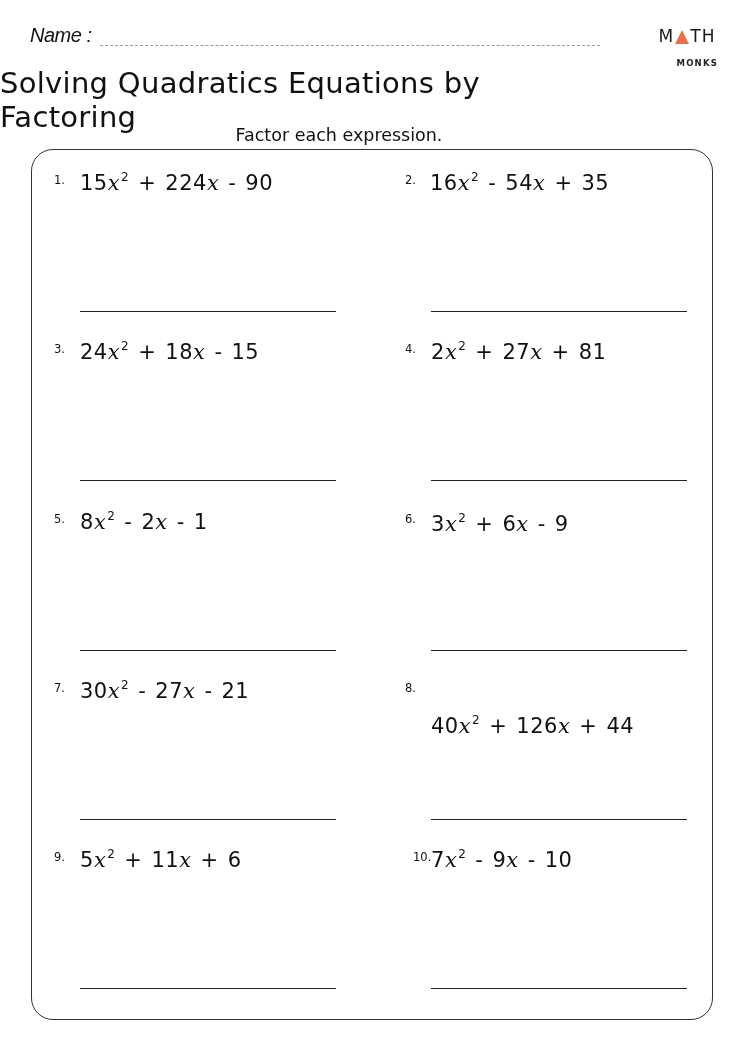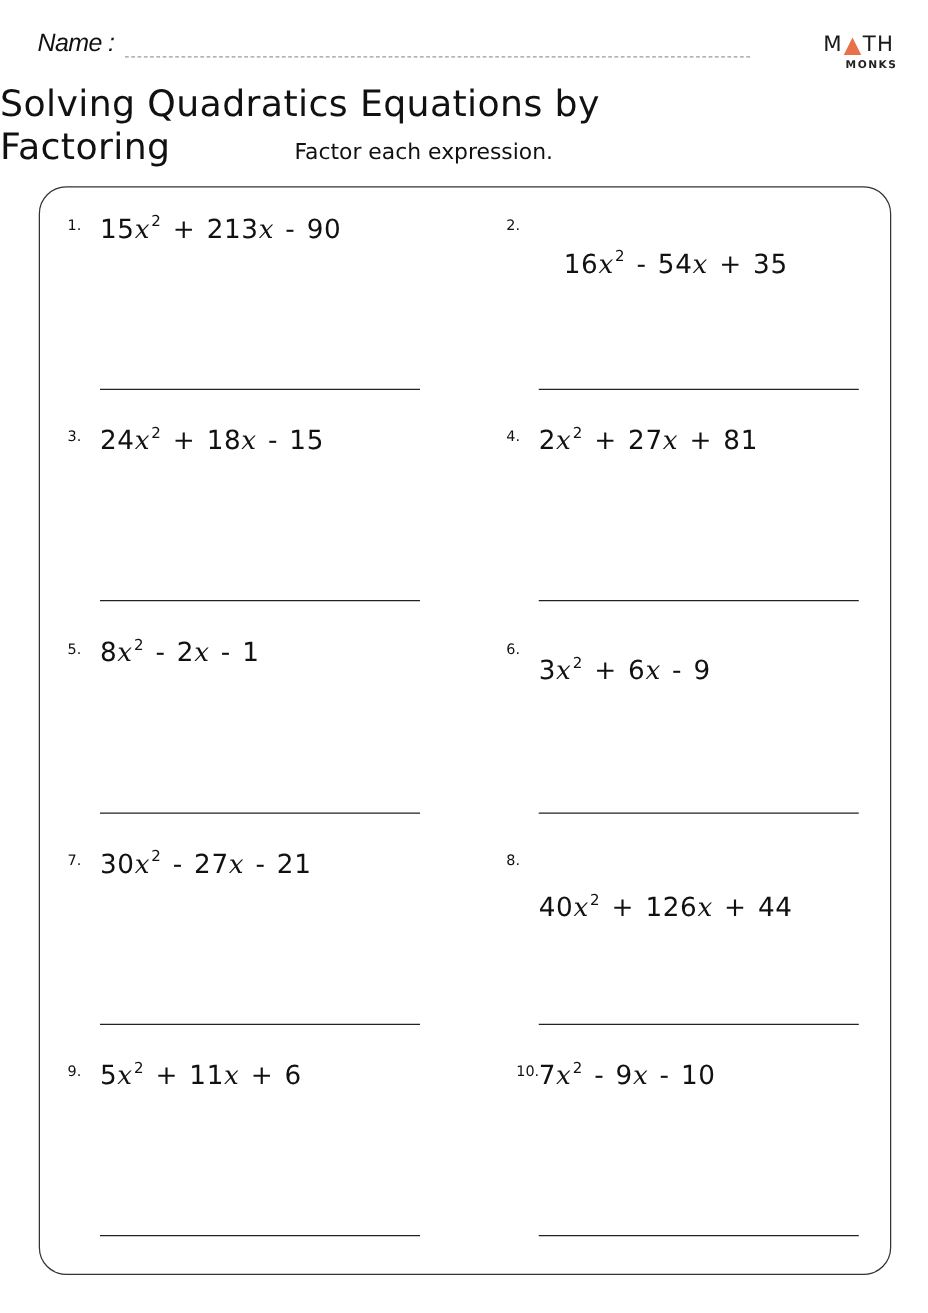--- a/index.html
+++ b/index.html
@@ -3,23 +3,23 @@
 <meta charset="utf-8">
 <style>
   html, body { margin: 0; padding: 0; background: #ffffff; }
   body { width: 742px; height: 1050px; position: relative; overflow: hidden; font-family: "DejaVu Sans", sans-serif; color: #111; }
   .name-row { position: absolute; left: 30px; top: 24px; display: flex; align-items: flex-end; font-style: italic; }
   .name-label { font-family: "Liberation Sans", sans-serif; font-size: 20px; letter-spacing: -0.5px; color: #111; }
   .name-line { position: absolute; left: 70px; top: 21px; width: 500px; border-bottom: 1.5px dashed #9a9a9a; height: 0; }
   .logo { position: absolute; left: 656px; top: 26px; width: 62px; text-align: center; }
   .logo-top { font-family: "DejaVu Sans", sans-serif; font-size: 17px; font-weight: 500; color: #1a1a1a; letter-spacing: 1px; display: flex; justify-content: center; align-items: flex-end; height: 20px; }
   .logo-tri { width: 0; height: 0; border-left: 7px solid transparent; border-right: 7px solid transparent; border-bottom: 14px solid #e8704a; margin: 0 1px 2px 1px; display: inline-block; }
-  .logo-bottom { font-family: "DejaVu Sans", sans-serif; font-size: 8.5px; font-weight: bold; color: #222; letter-spacing: 1.2px; text-align: right; margin-top: 1px; }
+  .logo-bottom { font-family: "DejaVu Sans", sans-serif; font-size: 8.5px; font-weight: bold; color: #222; letter-spacing: 1.2px; text-align: right; margin-top: 12px; }
   .title { position: absolute; left: 0; top: 66px; width: 590px; font-family: "DejaVu Sans", sans-serif; font-size: 29px; letter-spacing: 0.3px; color: #111; }
-  .subtitle { position: absolute; left: 0; top: 112px; width: 678px; text-align: center; font-family: "DejaVu Sans", sans-serif; font-size: 17.5px; color: #111; }
+  .subtitle { position: absolute; left: 0; top: 125px; width: 678px; text-align: center; font-family: "DejaVu Sans", sans-serif; font-size: 17.5px; color: #111; }
   .frame { position: absolute; left: 31px; top: 149px; width: 680px; height: 869px; border: 1.5px solid #333; border-radius: 22px; }
   .pnum { position: absolute; font-family: "DejaVu Sans", sans-serif; font-size: 11.5px; color: #111; top: 2px; }
   .pexpr { position: absolute; left: 0; top: 0; font-family: "DejaVu Sans", sans-serif; font-size: 21px; color: #111; white-space: nowrap; letter-spacing: 0.5px; }
   .pexpr .var { font-family: "DejaVu Serif", serif; font-style: italic; }
   .pexpr sup { font-size: 12px; vertical-align: 9px; margin-left: 1px; }
   .ans-line { position: absolute; height: 0; border-bottom: 1.5px solid #222; width: 256px; }
 </style>
 </head>
 <body>
 
@@ -37,36 +37,36 @@
   <div class="logo-bottom">MONKS</div>
 </div>
 
 <div class="title">Solving Quadratics Equations by Factoring</div>
 <div class="subtitle">Factor each expression.</div>
 
 <div class="frame"></div>
 
 <div id="problems">
     <span class="pnum" style="left: 54px; top: 173px;">1.</span>
-    <div class="pexpr" style="left: 80px; top: 170px;"><span>15</span><span class="var">x</span><sup>2</sup><span class="op" style="margin: 0px 9px;">+</span><span>213</span><span class="var">x</span><span class="op" style="margin: 0px 9px;">-</span><span>90</span></div>
+    <div class="pexpr" style="left: 80px; top: 170px;"><span>15</span><span class="var">x</span><sup>2</sup><span class="op" style="margin: 0px 9px;">+</span><span>224</span><span class="var">x</span><span class="op" style="margin: 0px 9px;">-</span><span>90</span></div>
     <div class="ans-line" style="left: 80px; top: 311px;"></div>
     <span class="pnum" style="left: 405px; top: 173px;">2.</span>
-    <div class="pexpr" style="left: 451px; top: 170px; margin-top: 28px;"><span>16</span><span class="var">x</span><sup>2</sup><span class="op" style="margin: 0px 9px;">-</span><span>54</span><span class="var">x</span><span class="op" style="margin: 0px 9px;">+</span><span>35</span></div>
+    <div class="pexpr" style="left: 430px; top: 170px;"><span>16</span><span class="var">x</span><sup>2</sup><span class="op" style="margin: 0px 9px;">-</span><span>54</span><span class="var">x</span><span class="op" style="margin: 0px 9px;">+</span><span>35</span></div>
     <div class="ans-line" style="left: 431px; top: 311px;"></div>
     <span class="pnum" style="left: 54px; top: 342px;">3.</span>
     <div class="pexpr" style="left: 80px; top: 339px; text-align: right;"><span>24</span><span class="var">x</span><sup>2</sup><span class="op" style="margin: 0px 9px;">+</span><span>18</span><span class="var">x</span><span class="op" style="margin: 0px 9px;">-</span><span>15</span></div>
     <div class="ans-line" style="left: 80px; top: 480px;"></div>
     <span class="pnum" style="left: 405px; top: 342px;">4.</span>
     <div class="pexpr" style="left: 431px; top: 339px;"><span>2</span><span class="var">x</span><sup>2</sup><span class="op" style="margin: 0px 9px;">+</span><span>27</span><span class="var">x</span><span class="op" style="margin: 0px 9px;">+</span><span>81</span></div>
     <div class="ans-line" style="left: 431px; top: 480px;"></div>
     <span class="pnum" style="left: 54px; top: 512px;">5.</span>
     <div class="pexpr" style="left: 80px; top: 509px;"><span>8</span><span class="var">x</span><sup>2</sup><span class="op" style="margin: 0px 9px;">-</span><span>2</span><span class="var">x</span><span class="op" style="margin: 0px 9px;">-</span><span>1</span></div>
     <div class="ans-line" style="left: 80px; top: 650px;"></div>
     <span class="pnum" style="left: 405px; top: 512px;">6.</span>
-    <div class="pexpr" style="left: 431px; top: 523px;"><span>3</span><span class="var">x</span><sup>2</sup><span class="op" style="margin: 0px 9px;">+</span><span>6</span><span class="var">x</span><span class="op" style="margin: 0px 9px;">-</span><span>9</span></div>
+    <div class="pexpr" style="left: 431px; top: 511px;"><span>3</span><span class="var">x</span><sup>2</sup><span class="op" style="margin: 0px 9px;">+</span><span>6</span><span class="var">x</span><span class="op" style="margin: 0px 9px;">-</span><span>9</span></div>
     <div class="ans-line" style="left: 431px; top: 650px;"></div>
     <span class="pnum" style="left: 54px; top: 681px;">7.</span>
     <div class="pexpr" style="left: 80px; top: 678px;"><span>30</span><span class="var">x</span><sup>2</sup><span class="op" style="margin: 0px 9px;">-</span><span>27</span><span class="var">x</span><span class="op" style="margin: 0px 9px;">-</span><span>21</span></div>
     <div class="ans-line" style="left: 80px; top: 819px;"></div>
     <span class="pnum" style="left: 405px; top: 681px;">8.</span>
     <div class="pexpr" style="left: 431px; top: 678px; margin-top: 35px;"><span>40</span><span class="var">x</span><sup>2</sup><span class="op" style="margin: 0px 9px;">+</span><span>126</span><span class="var">x</span><span class="op" style="margin: 0px 9px;">+</span><span>44</span></div>
     <div class="ans-line" style="left: 431px; top: 819px;"></div>
     <span class="pnum" style="left: 54px; top: 850px;">9.</span>
     <div class="pexpr" style="left: 80px; top: 847px;"><span>5</span><span class="var">x</span><sup>2</sup><span class="op" style="margin: 0px 9px;">+</span><span>11</span><span class="var">x</span><span class="op" style="margin: 0px 9px;">+</span><span>6</span></div>
     <div class="ans-line" style="left: 80px; top: 988px;"></div>

